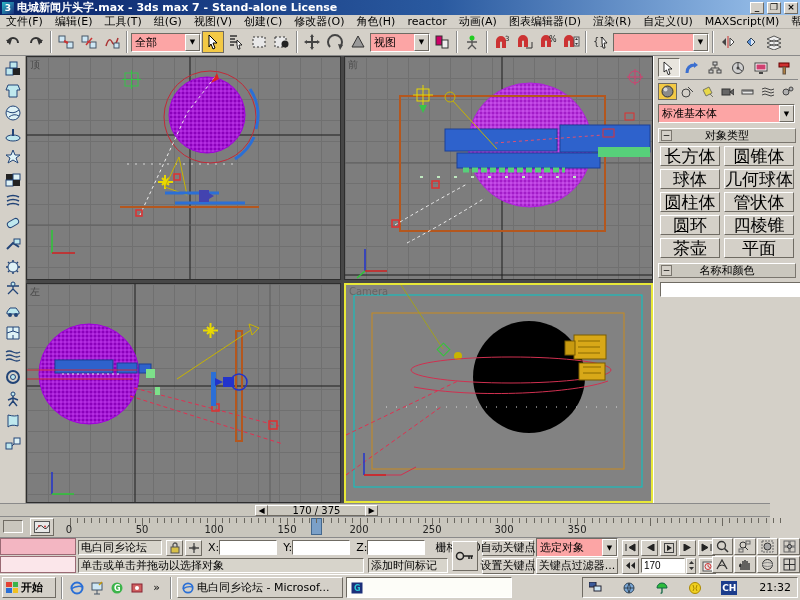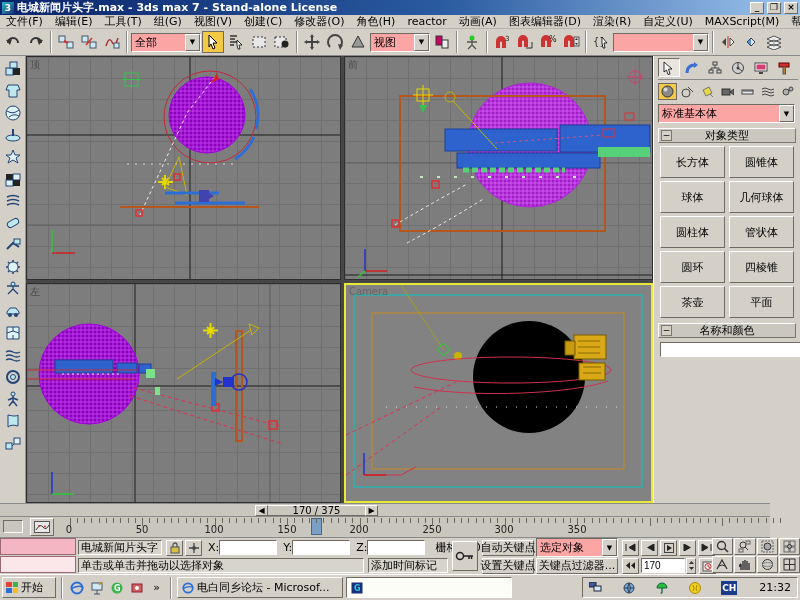--- a/index.html
+++ b/index.html
@@ -39,21 +39,21 @@
 #cmdpanel{left:653px;top:56px;width:147px;height:447px;background:#d4d0c8;border-left:1px solid #fff;padding:2px 2px 0 4px}
 #panel-tabs{display:flex;gap:1px;margin-bottom:3px;border-bottom:1px solid #8a8a8a;padding-bottom:2px}
 .ptab{width:22px;height:19px;display:flex;align-items:center;justify-content:center}
 #cat-row{display:flex;gap:1px;margin-bottom:4px}
 .cicon{width:19px;height:17px;display:flex;align-items:center;justify-content:center}
 .cat-active{background:#f3c945;border:1px solid #6f6b63}
 .rollout{margin:5px 2px 3px 0;height:15px;background:#cac7be;border:1px solid;border-color:#fff #7a766e #7a766e #fff;display:flex;align-items:center;font-size:11px}
 .rollout .minus{width:11px;height:11px;margin-left:2px;border:1px solid #7a766e;background:#d4d0c8;font-size:9px;line-height:9px;text-align:center}
 .rollout .rtitle{flex:1;text-align:center;margin-right:13px}
 .objgrid{display:grid;grid-template-columns:1fr 1fr;gap:3px 4px;margin:3px 4px 0 2px}
-.objbtn{height:32px;font-size:11px;display:flex;align-items:center;justify-content:center;white-space:nowrap}
+.objbtn{height:20px;font-size:17px;display:flex;align-items:center;justify-content:center;white-space:nowrap}
 #autogrid-row{display:flex;align-items:center;justify-content:center;gap:5px;color:#8a8a8a;margin-top:3px}
 #autogrid-box{width:11px;height:11px;border:1px solid #8a8a8a;background:#d4d0c8}
 #namecolor-row{display:flex;gap:4px;margin:4px 4px 0 2px;align-items:center}
 #objname{flex:1;height:15px;border:1px solid;border-color:#6f6b63 #fff #fff #6f6b63;background:#fff;font-size:11px;padding:0 2px}
 
 #timeslider{left:0;top:503px;width:770px;height:14px;background:#c9c6bd;border-top:1px solid #8a8a8a;border-bottom:1px solid #8a8a8a}
 #ts-handle{position:absolute;left:255px;top:1px;width:123px;height:11px;display:flex;align-items:stretch;font-size:10px}
 #ts-handle .tsarr{width:13px;display:flex;align-items:center;justify-content:center;font-size:8px}
 #ts-handle .tslabel{flex:1;text-align:center;line-height:9px;background:#cac7be;border-top:1px solid #fff;border-bottom:1px solid #6f6b63}
 #trackbar{left:0;top:517px;width:770px;height:21px;background:#c9c6bd;border-bottom:1px solid #8a8a8a}
@@ -69,21 +69,21 @@
 .sfield{border:1px solid;border-color:#6f6b63 #fff #fff #6f6b63;background:#d7d4cb;height:15px;display:flex;align-items:center;padding:0 2px;overflow:hidden;white-space:nowrap}
 .xyzin{width:58px;height:15px;border:1px solid;border-color:#6f6b63 #fff #fff #6f6b63;background:#fff;font-size:10px;padding:0 2px}
 .abtn{height:16px;font-size:11px;display:flex;align-items:center;justify-content:center;white-space:nowrap}
 .pbtn{width:17px;height:16px;display:flex;align-items:center;justify-content:center}
 #ml1{position:absolute;left:0;top:0;width:76px;height:17px;background:#f3b6c2;border:1px solid #9a6a74}
 #ml2{position:absolute;left:0;top:18px;width:76px;height:17px;background:#fbe6ea;border:1px solid #9a6a74}
 #navgrid{position:absolute;left:712px;top:0;width:88px;height:35px;display:grid;grid-template-columns:repeat(4,1fr);grid-template-rows:1fr 1fr;gap:1px}
 .nbtn{display:flex;align-items:center;justify-content:center}
 
 #taskbar{left:0;top:574px;width:800px;height:26px;background:#d4d0c8;border-top:1px solid #fff;display:flex;align-items:center;padding:0 2px;gap:3px}
-#startbtn{width:54px;height:21px;display:flex;align-items:center;gap:3px;padding:0 3px;font-weight:normal;font-size:11px}
+#startbtn{width:54px;height:21px;display:flex;align-items:center;gap:3px;padding:0 3px;font-weight:bold;font-size:11px}
 .winflag{width:12px;height:11px;display:grid;grid-template-columns:1fr 1fr;grid-template-rows:1fr 1fr;gap:1px}
 .winflag i{display:block}
 .qicon{width:17px;height:17px;display:flex;align-items:center;justify-content:center;font-size:11px}
 .taskbtn{width:166px;height:21px;display:flex;align-items:center;gap:3px;padding:0 4px;font-size:11px;overflow:hidden;white-space:nowrap}
 #tray{margin-left:auto;height:21px;display:flex;align-items:center;gap:20px;padding:0 6px}
 .trayicon{width:13px;height:13px;display:flex;align-items:center;justify-content:center;font-size:10px}
 #lang-ind{width:16px;height:14px;background:#1b3c8c;color:#fff;font-size:9px;font-weight:bold;display:flex;align-items:center;justify-content:center}
 #clock{font-size:11px;padding-left:2px}
 .gtxt{color:#8a8a8a}
 </style>
@@ -764,21 +764,21 @@
       <div class="tick" style="left: 717.75px;"></div>
       <div class="tick" style="left: 725px;"></div>
     </div>
 </div>
 
 <div id="statusbar" class="abs">
   <div id="ml1"></div>
   <div id="ml2"></div>
 
   <div class="srow" style="left:78px;top:1px">
-    <span class="sfield" style="width:84px">电城新闻片头字</span>
+    <span class="sfield" style="width:84px">电白同乡论坛</span>
     <span class="pbtn raised" style="margin-left:4px">
         <svg width="10" height="12" viewBox="0 0 10 12">
           <rect x="1" y="5" width="8" height="6" fill="#d8c048" stroke="#555"></rect>
           <path d="M3 5 V3 A2 2 0 0 1 7 3 V5" fill="none" stroke="#555" stroke-width="1.3"></path>
         </svg>
       </span>
     <span class="pbtn raised" style="margin-left:2px">
         <svg width="12" height="12" viewBox="0 0 12 12">
           <circle cx="6" cy="6" r="2" fill="#444"></circle>
           <path d="M6 1 V4 M6 8 V11 M1 6 H4 M8 6 H11" stroke="#444" stroke-width="1.3"></path>

